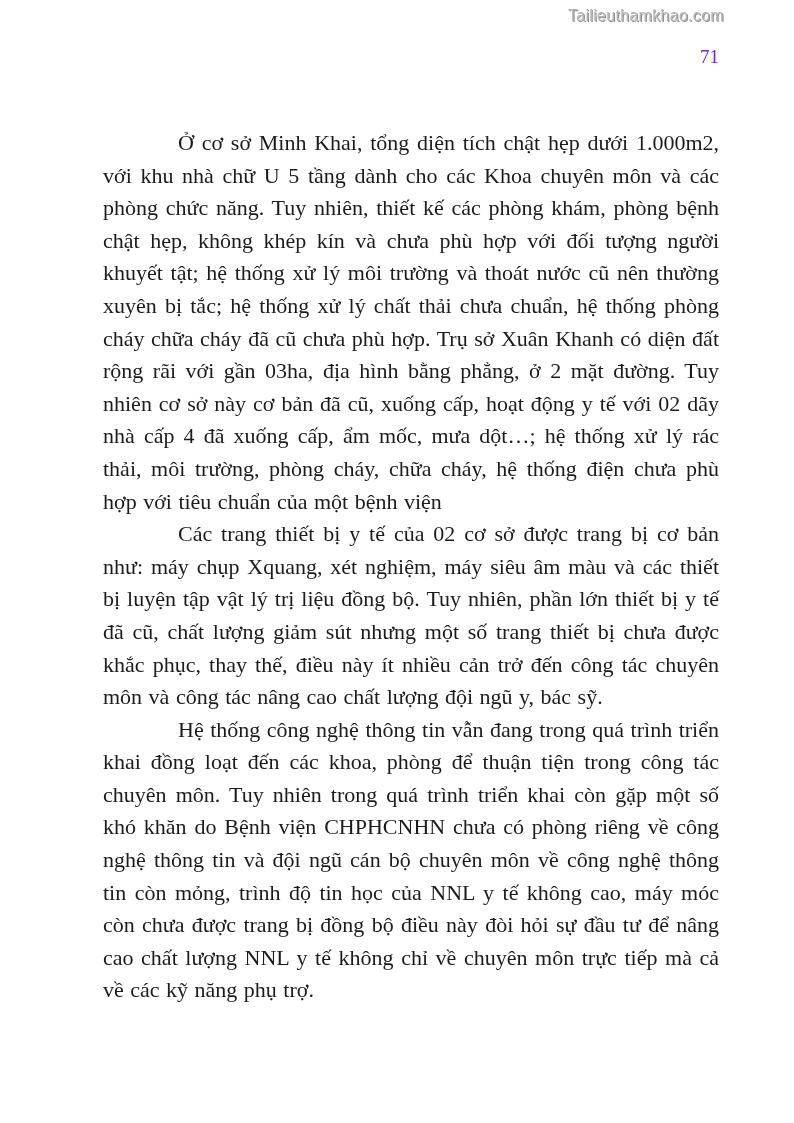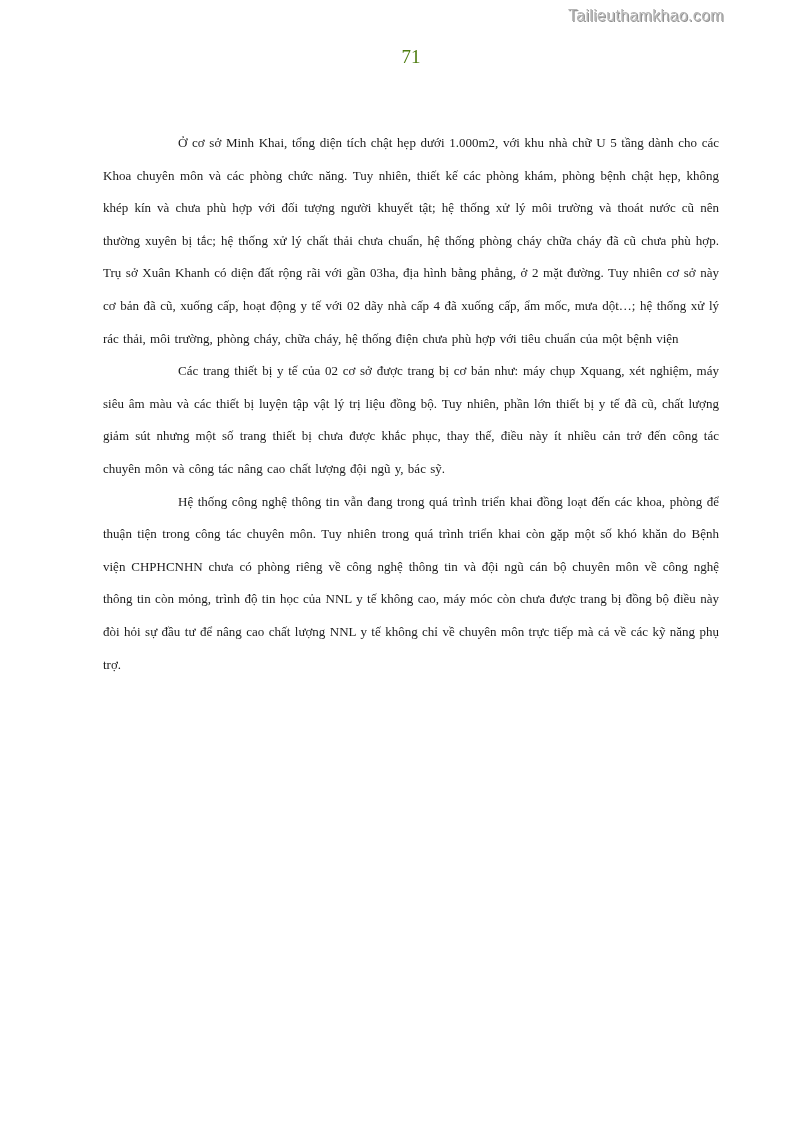--- a/index.html
+++ b/index.html
@@ -23,31 +23,31 @@
     font-size: 16px;
     letter-spacing: 0.3px;
     color: #b4b4b4;
     text-shadow: -1px -1px 0 #ffffff, 1px 1px 0 #8f8f8f;
   }
   .page-number {
     position: absolute;
     top: 46px;
     left: 103px;
     width: 616px;
-    text-align: center;
+    text-align: right;
     font-size: 19px;
-    color: #4d7c0f;
+    color: #6d28d9;
   }
   .body-text {
     position: absolute;
     top: 127px;
     left: 103px;
     width: 616px;
     color: #1b1b1b;
-    font-size: 13px;
+    font-size: 22px;
     line-height: 32.6px;
   }
   .body-text p {
     margin: 0;
     text-align: justify;
     text-indent: 75px;
     word-spacing: 1px;
   }
 </style>
 </head>

